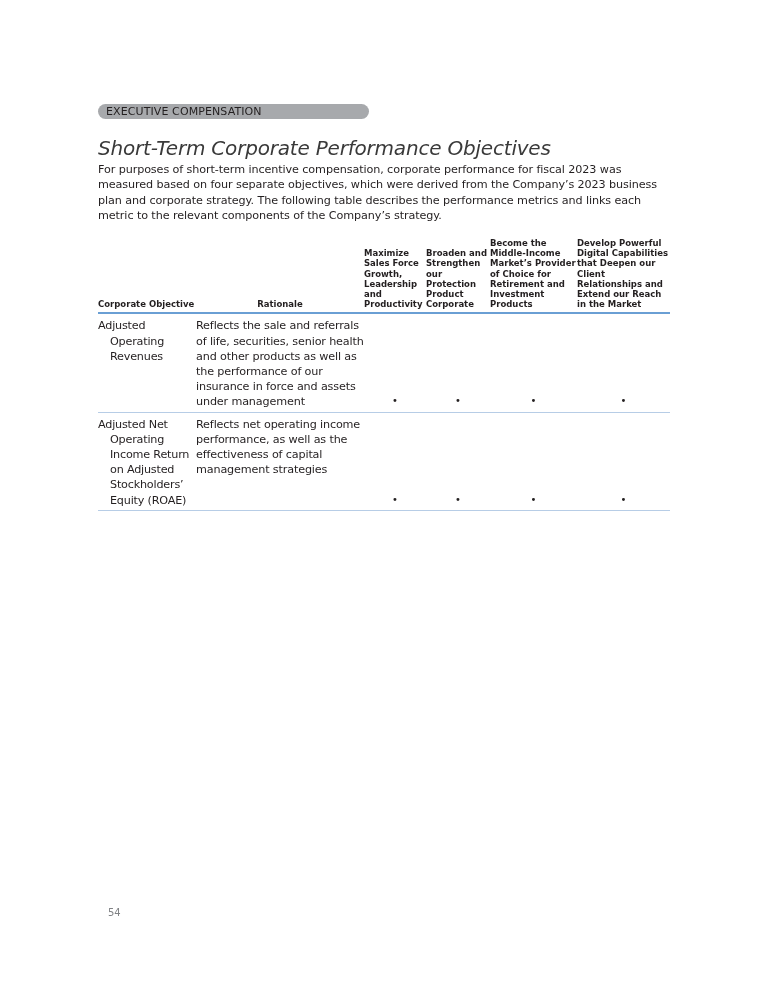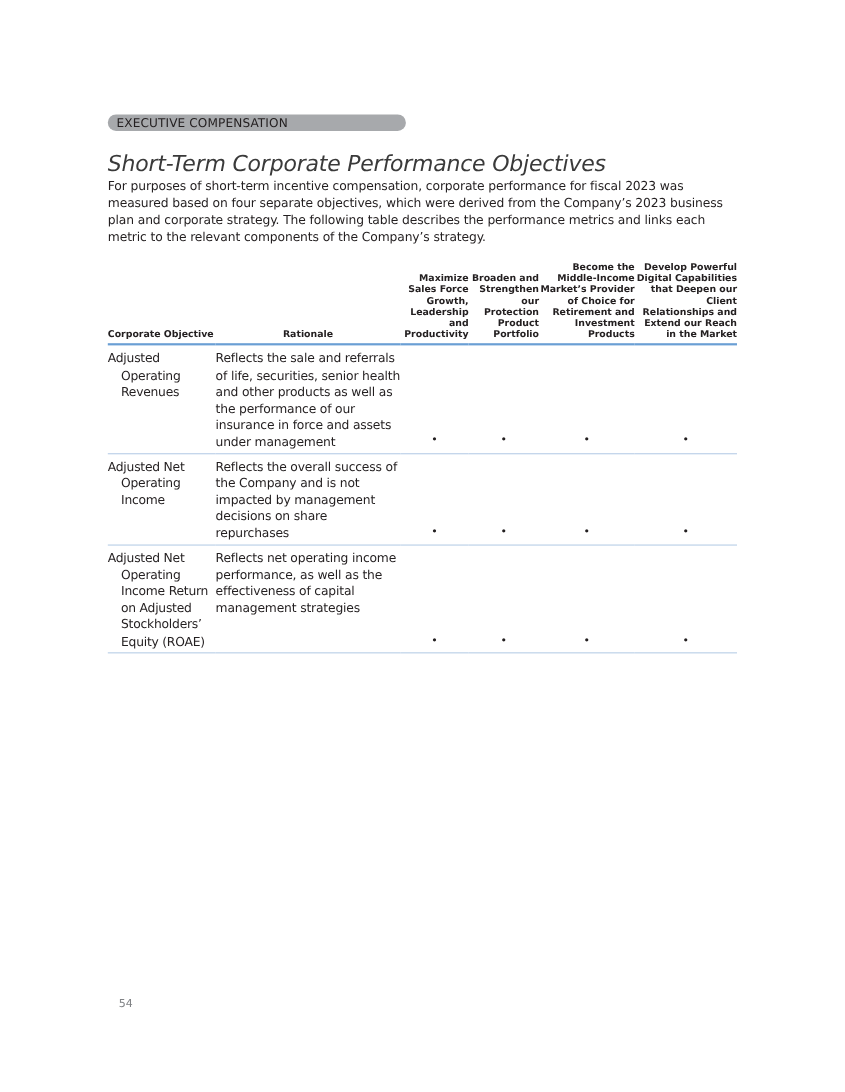--- a/index.html
+++ b/index.html
@@ -70,21 +70,21 @@
       font-size: 8.5px;
       font-weight: bold;
       line-height: 10.2px;
       vertical-align: bottom;
       padding: 4px 0 3px 0;
       border-bottom: 2px solid #6a9fd4;
       color: #231f20;
     }
     .col-head th.obj { text-align: left; }
     .col-head th.rat { text-align: center; }
-    .col-head th.s { text-align: right; }
+    .col-head th.s { text-align: left; }
     tbody td {
       font-size: 11.2px;
       line-height: 15.2px;
       vertical-align: top;
       padding: 4px 0 2px 0;
       border-bottom: 1px solid #b7cde6;
       color: #231f20;
     }
     tbody td.obj {
       padding-left: 12px;
@@ -127,37 +127,29 @@
         <col class="c-s1">
         <col class="c-s2">
         <col class="c-s3">
         <col class="c-s4">
     </colgroup>
     <thead>
       <tr class="col-head">
         <th class="obj">Corporate Objective</th>
         <th class="rat">Rationale</th>
         <th class="s">Maximize Sales Force Growth, Leadership and Productivity</th>
-        <th class="s">Broaden and Strengthen our Protection Product Portfolio</th>
+        <th class="s">Broaden and Strengthen our Protection Product Corporate</th>
         <th class="s">Become the Middle-Income Market’s Provider of Choice for Retirement and Investment Products</th>
         <th class="s">Develop Powerful Digital Capabilities that Deepen our Client Relationships and Extend our Reach in the Market</th>
       </tr>
     </thead>
     <tbody>
       <tr style="height:96px">
         <td class="obj">Adjusted Operating Revenues</td>
         <td class="rat">Reflects the sale and referrals of life, securities, senior health and other products as well as the performance of our insurance in force and assets under management</td>
-        <td class="dot">•</td>
-        <td class="dot">•</td>
-        <td class="dot">•</td>
-        <td class="dot">•</td>
-      </tr>
-      <tr style="height:80px">
-        <td class="obj">Adjusted Net Operating Income</td>
-        <td class="rat">Reflects the overall success of the Company and is not impacted by management decisions on share repurchases</td>
         <td class="dot">•</td>
         <td class="dot">•</td>
         <td class="dot">•</td>
         <td class="dot">•</td>
       </tr>
       <tr style="height:96px">
         <td class="obj">Adjusted Net Operating Income Return on Adjusted Stockholders’ Equity (ROAE)</td>
         <td class="rat">Reflects net operating income performance, as well as the effectiveness of capital management strategies</td>
         <td class="dot">•</td>
         <td class="dot">•</td>

